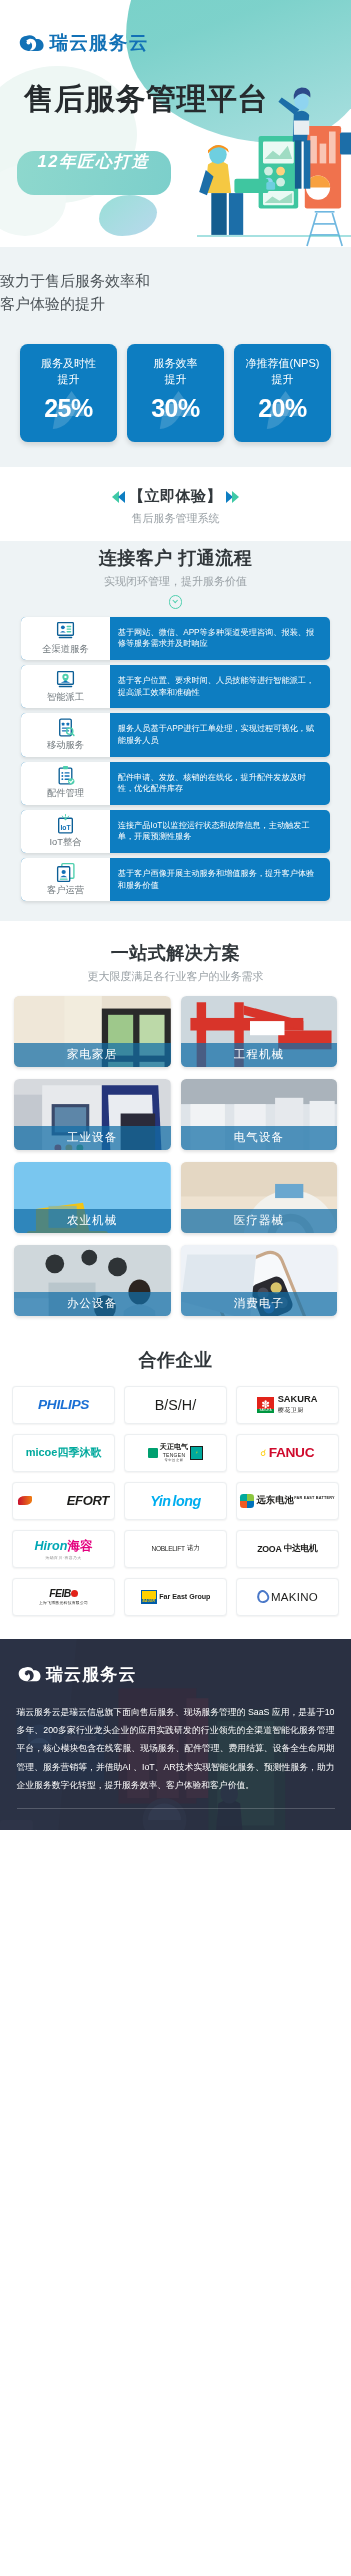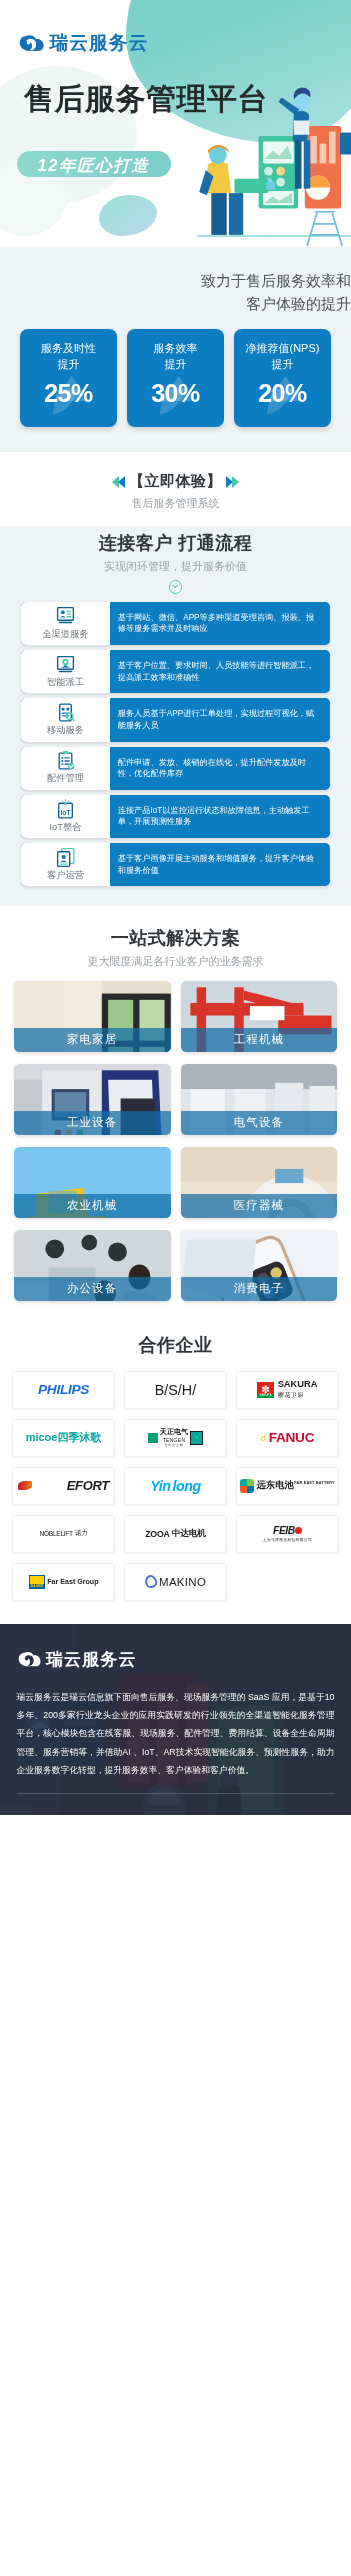--- a/index.html
+++ b/index.html
@@ -68,44 +68,44 @@
     font-weight: 800;
     color: #262b2e;
     letter-spacing: 0.5px;
     line-height: 1.1;
     z-index: 5;
     white-space: nowrap;
   }
   .hero-pill {
     position: absolute;
     left: 16.5px; top: 151px;
-    width: 154px; height: 26px;
+    width: 154px; height: 44px;
     border-radius: 17px;
     background: linear-gradient(100deg,#8ed8cd 0%, #7ccfcb 100%);
-    display: flex; align-items: flex-end; justify-content: center;
+    display: flex; align-items: flex-start; justify-content: center;
     z-index: 5;
   }
   .hero-pill span {
     font-size: 16.5px; font-weight: 700; color: #ffffff;
     font-style: italic; letter-spacing: 1.6px;
   }
   .hero-art { position: absolute; right: 0; top: 71px; width: 176px; height: 176px; z-index: 4; }
 
   
   .stats-section {
     background: #eef3f5;
     padding: 23px 0 25px;
   }
   .stats-heading {
-    text-align: right;
+    text-align: left;
     font-size: 15px;
     color: #4c5358;
     line-height: 1.5;
     font-weight: 500;
-    margin-bottom: 14px;
+    margin-bottom: 29px;
   }
   .stats-row {
     display: flex;
     justify-content: center;
     gap: 10px;
   }
   .stat-card {
     position: relative;
     width: 97px; height: 98px;
     background: #0d7dc1;
@@ -826,20 +826,28 @@
     <div class="logo-cell">
       <span class="lg">
         <span class="feast-mark"></span>
         <span style="display:flex;flex-direction:row;gap:0.5px;">
           <span class="lg-feast-t">远东电池</span>
           <span class="lg-feast-s">FAR EAST BATTERY</span>
         </span>
       </span>
     </div>
 
+    <div class="logo-cell">
+      <span class="lg" style="flex-direction:column;gap:0.5px;">
+        <span class="lg-hiron">
+          <span>Hiron</span><em>海容</em>
+        </span>
+        <span class="lg-hiron-s">海纳百川·有容乃大</span>
+      </span>
+    </div>
 
     <div class="logo-cell">
       <span class="lg lg-noble">
         <span>NOBLELIFT</span>
         <span>诺力</span>
       </span>
     </div>
 
     <div class="logo-cell">
       <span class="lg lg-zooa">

